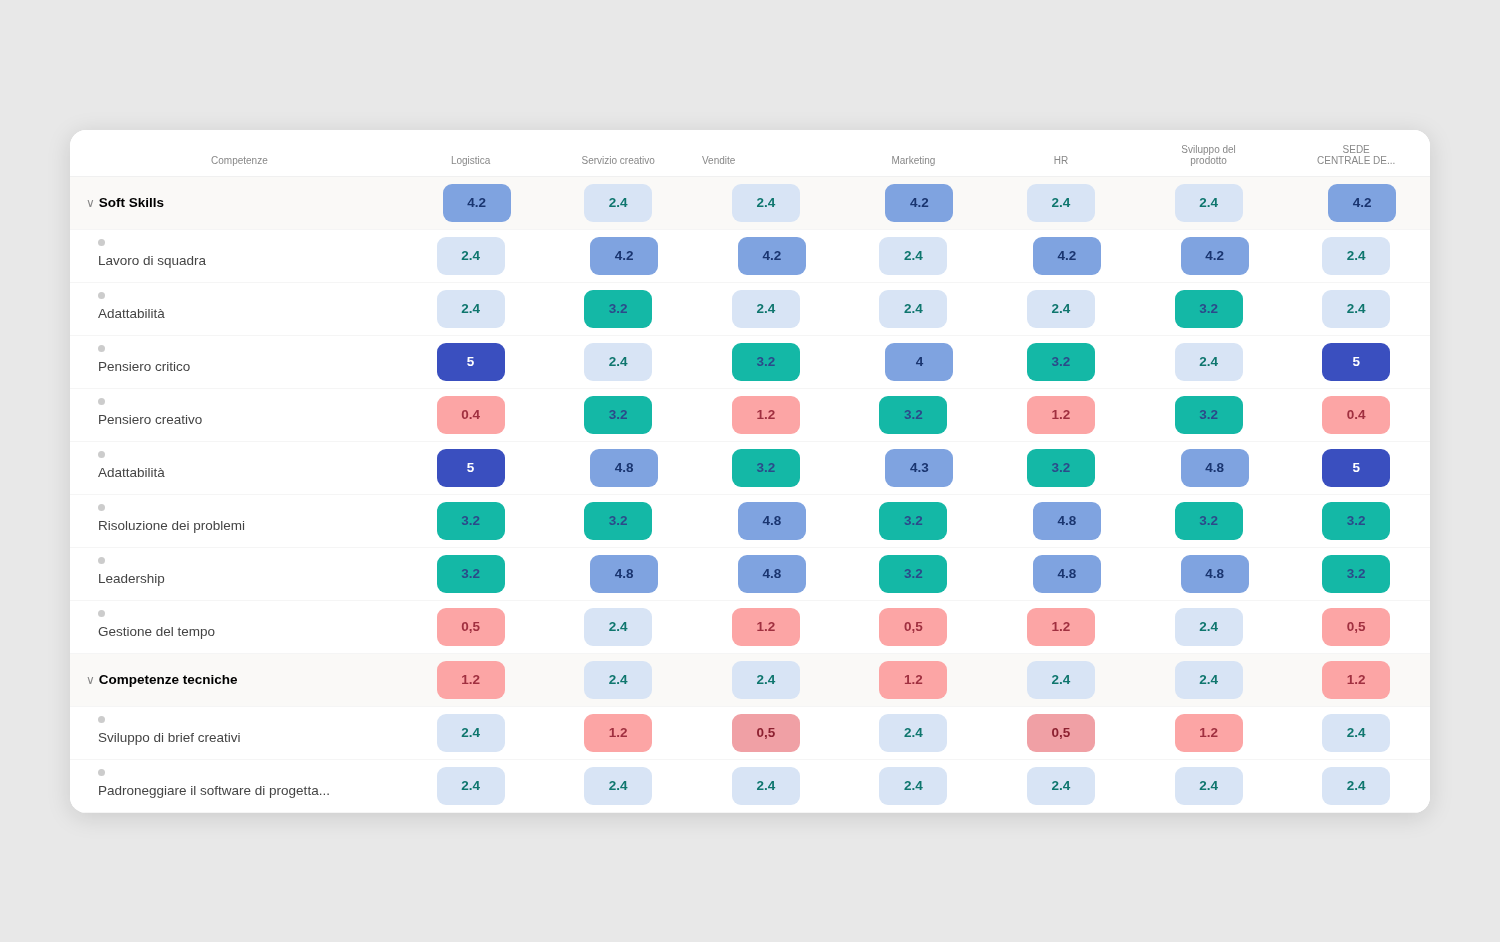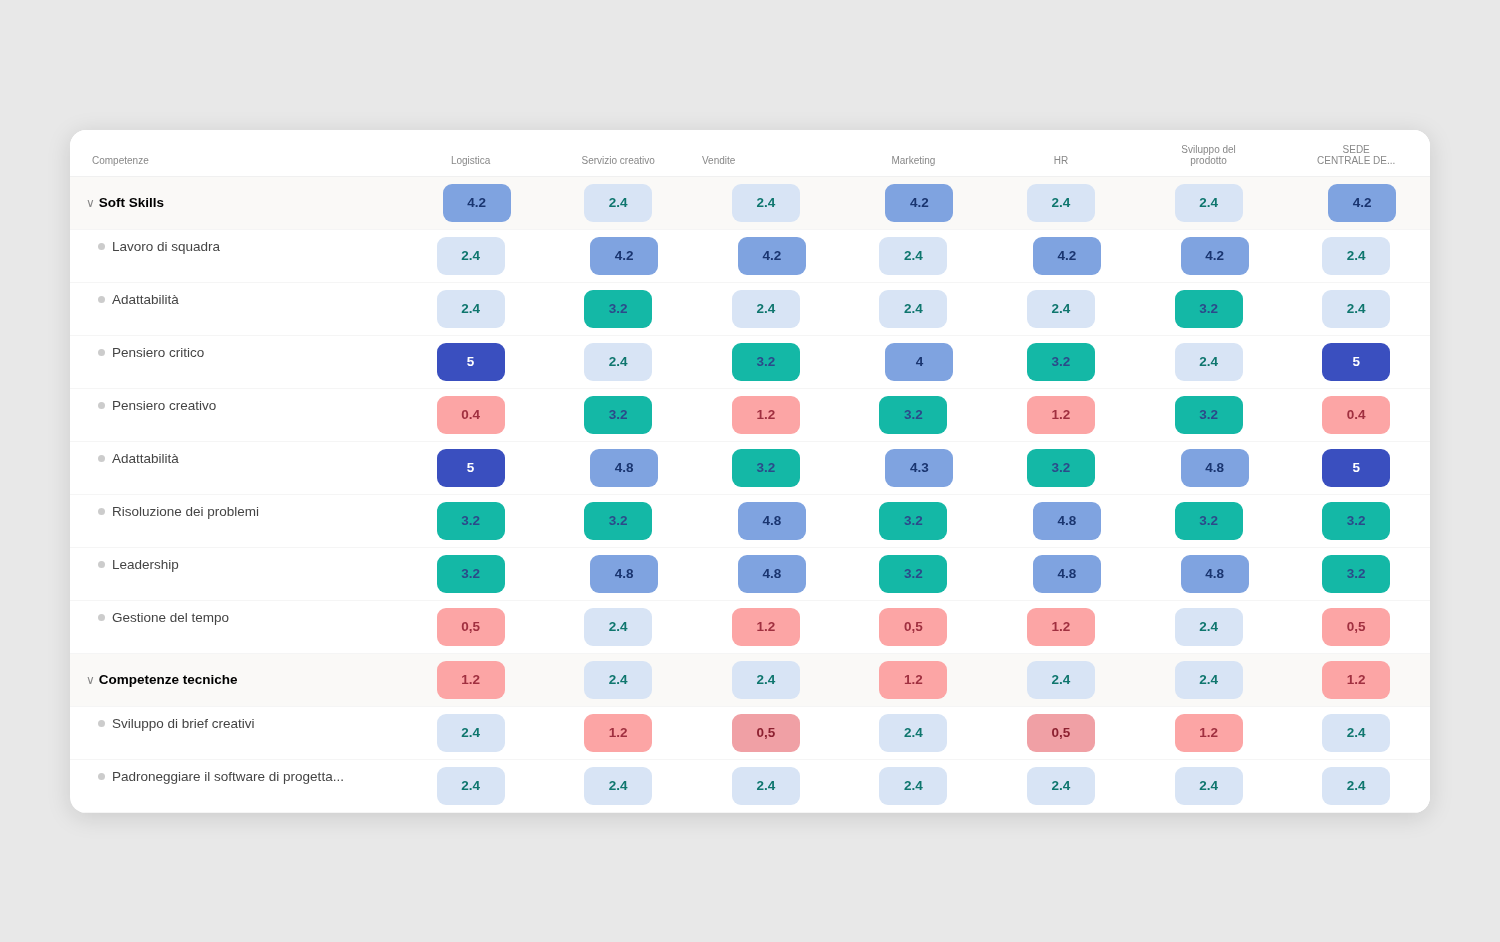--- a/index.html
+++ b/index.html
@@ -48,22 +48,22 @@
     }
     .row-sub td {
       background: #fff;
       padding: 7px 10px;
       color: #333;
       font-size: 13.5px;
     }
     .row-sub td:first-child {
       color: #444;
       display: flex;
-      align-items: center;
       gap: 7px;
+      flex-direction: column;
     }
     .bullet {
       width: 7px;
       height: 7px;
       border-radius: 50%;
       background: #ccc;
       display: inline-block;
       flex-shrink: 0;
     }
     .cell-val {
@@ -104,21 +104,21 @@
     }
   </style>
 </head>
 <body>
 
 <div class="card">
   <div class="table-wrapper">
     <table>
       <thead>
         <tr id="thead-row">
-        <th style="width: 310px;">Competenze</th>
+        <th style="width: 310px; text-align: center;">Competenze</th>
             <th style="width: 140px; text-align: center;">Logistica</th>
             <th style="width: 140px; text-align: center;">Servizio creativo</th>
             <th style="width: 140px; text-align: left;">Vendite</th>
             <th style="width: 140px; text-align: center;">Marketing</th>
             <th style="width: 140px; text-align: center;">HR</th>
             <th style="width: 140px; text-align: center;">Sviluppo del
 prodotto</th>
             <th style="width: 140px; text-align: center;">SEDE
 CENTRALE DE...</th>
           </tr>

